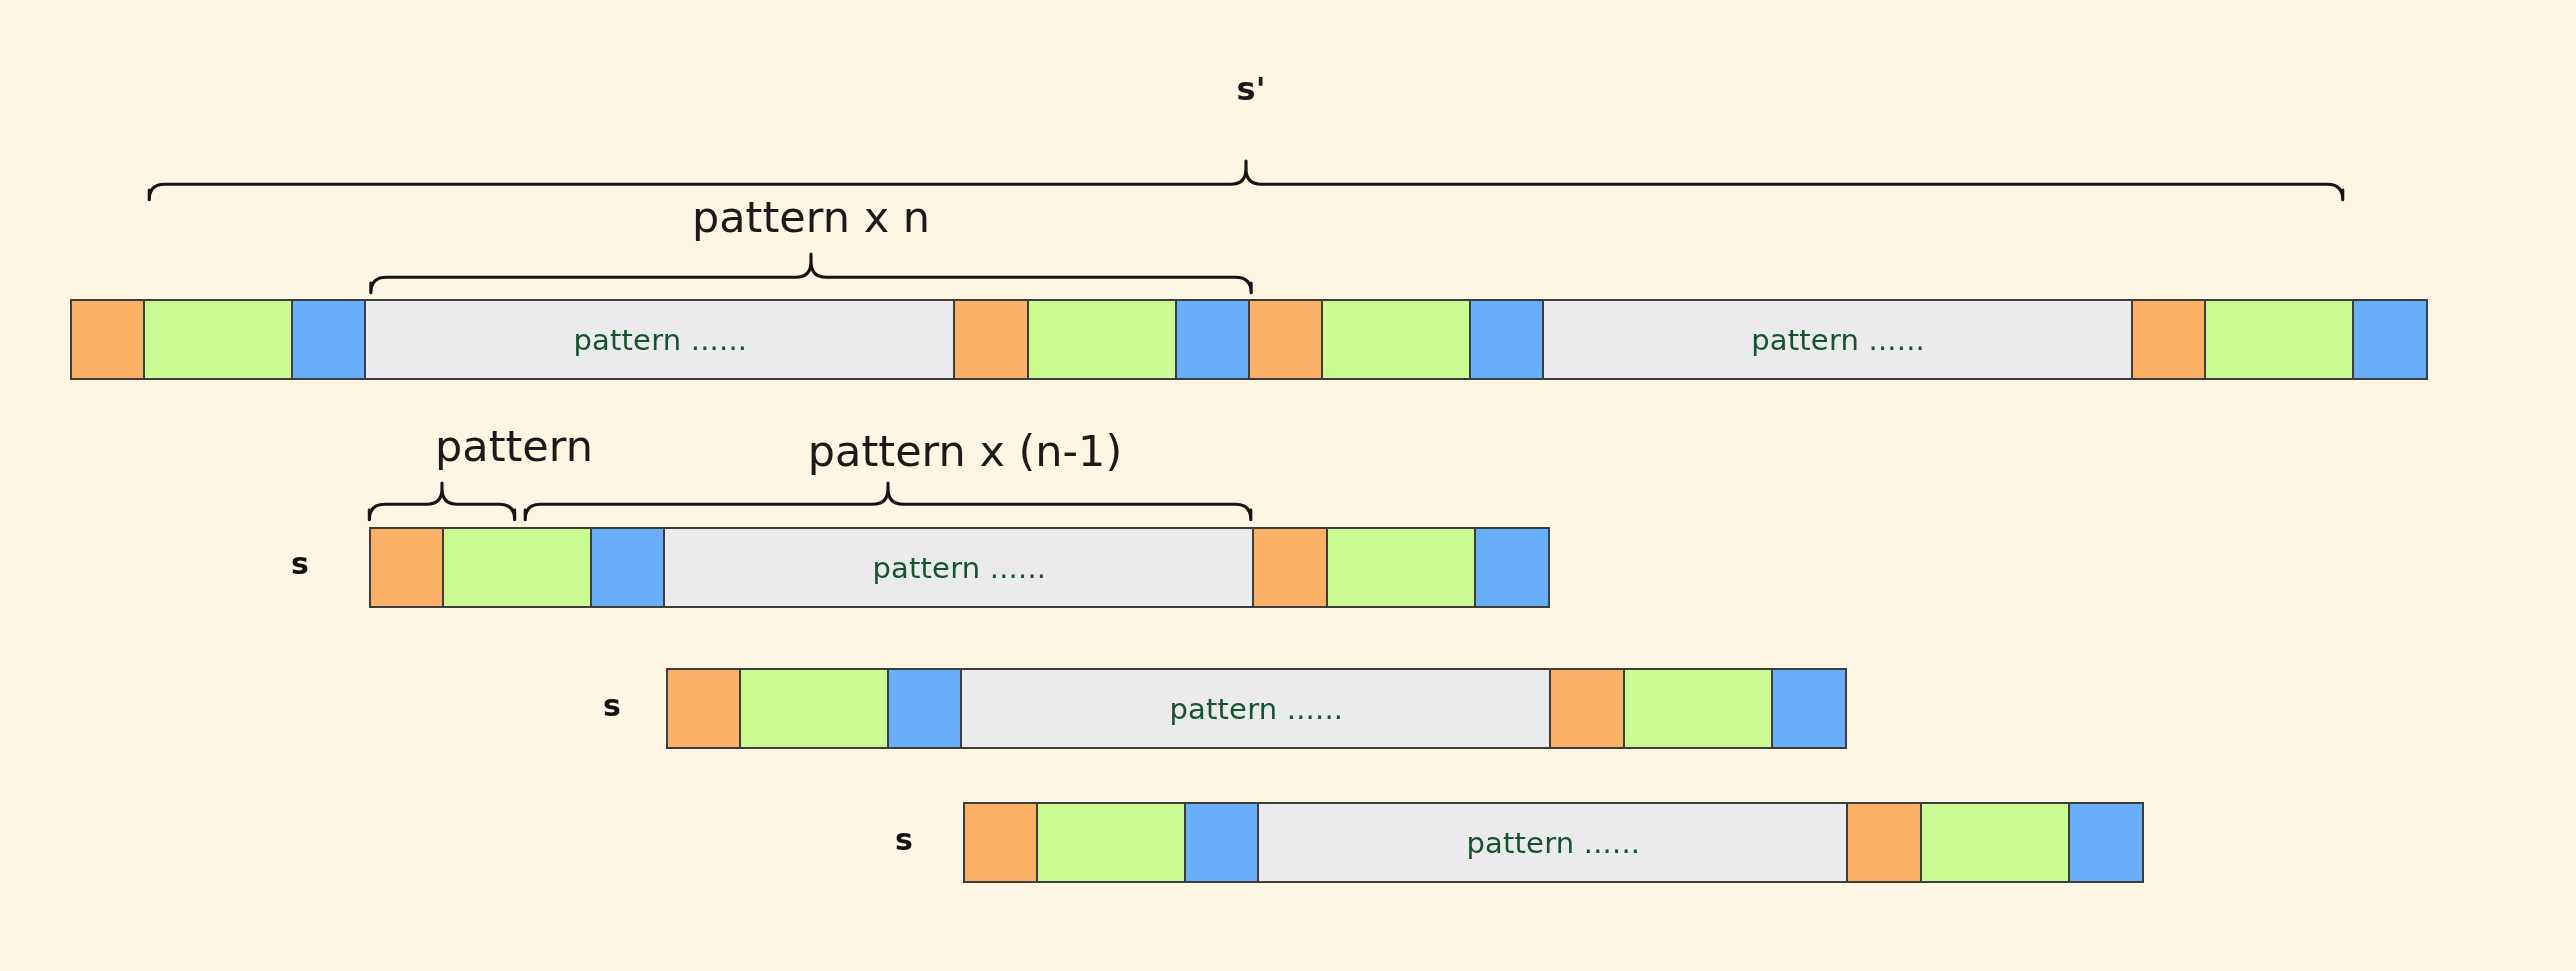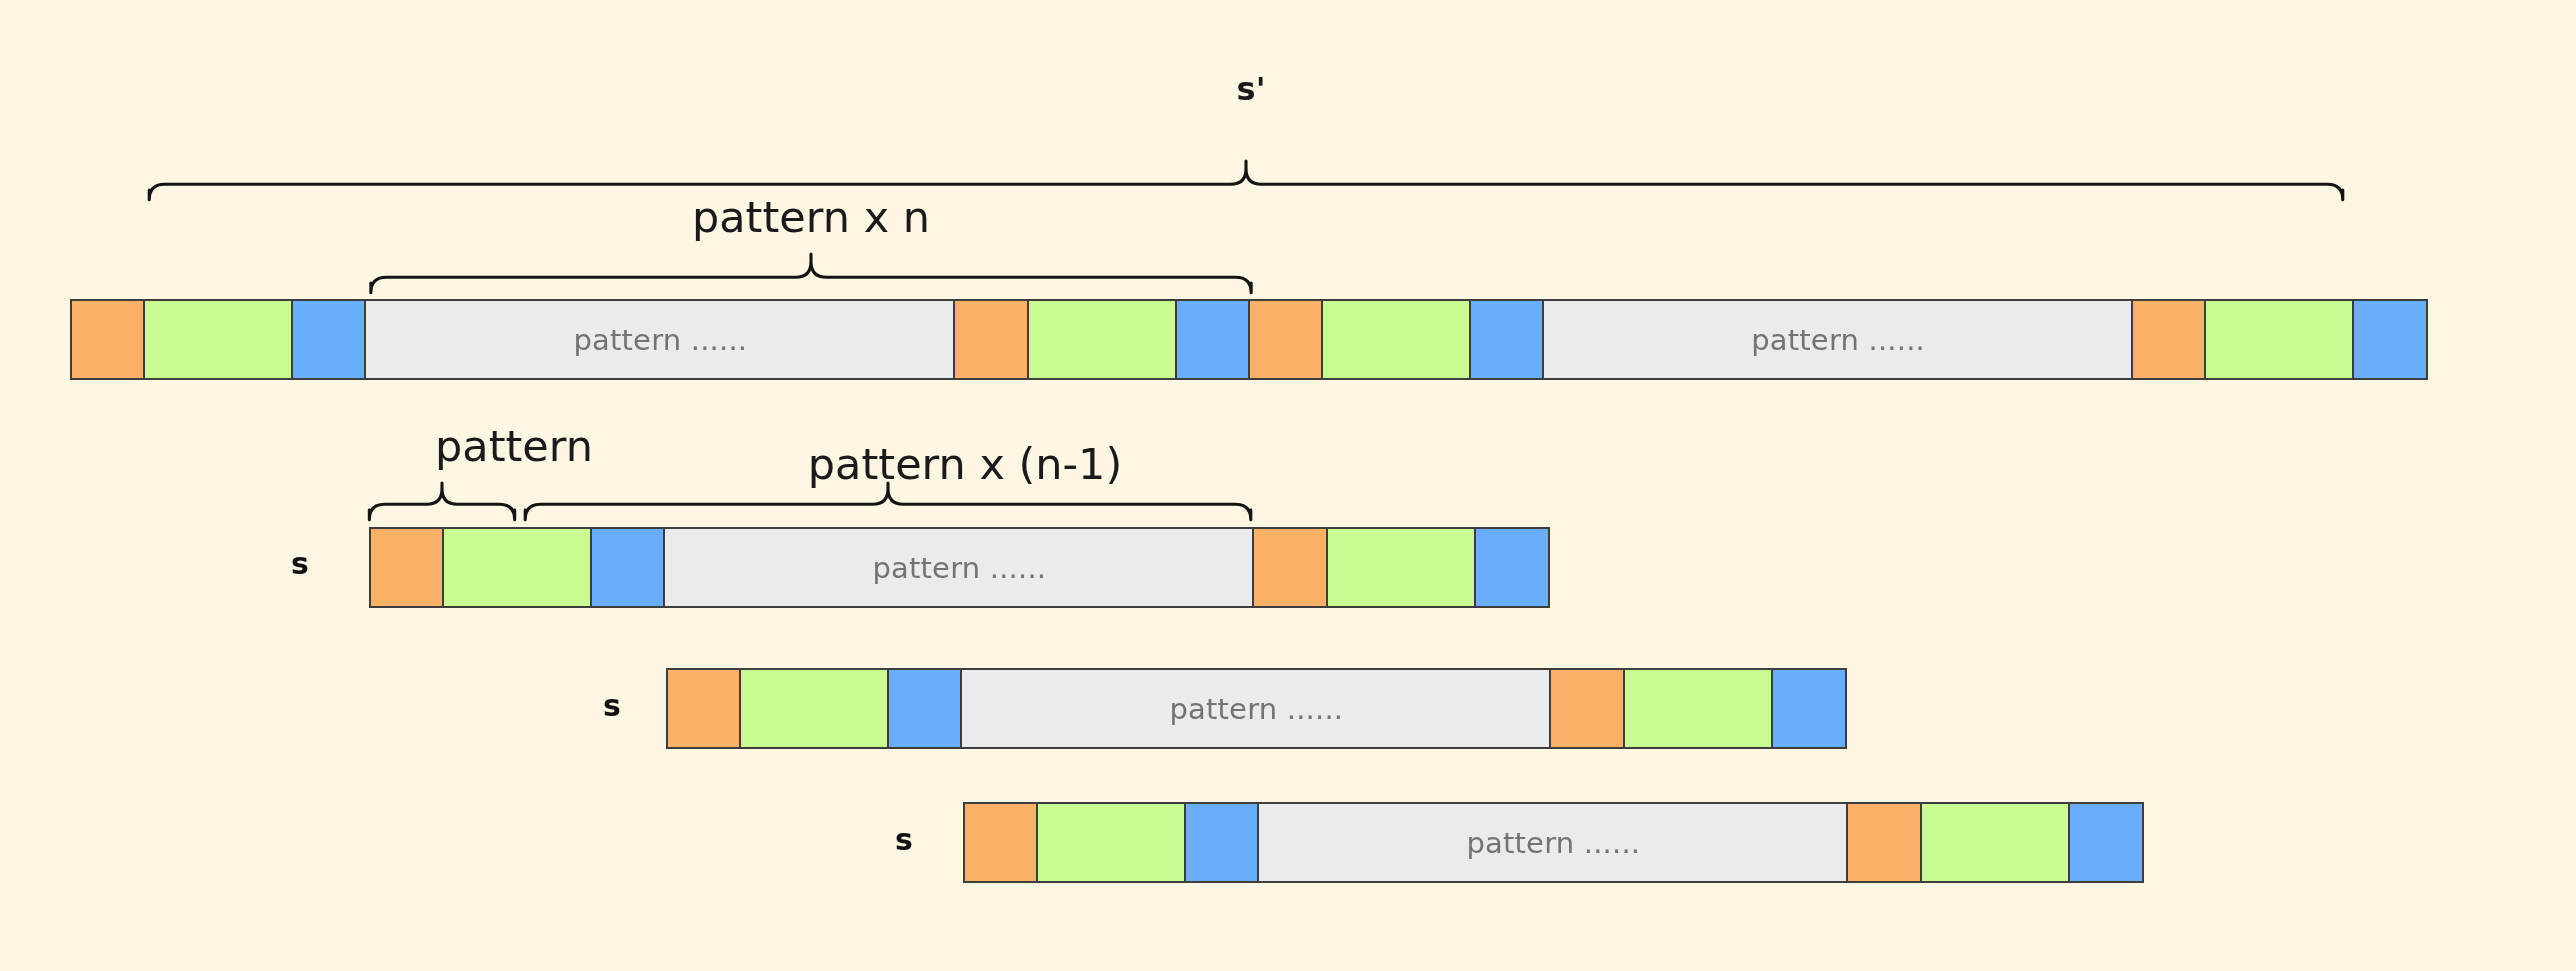--- a/index.html
+++ b/index.html
@@ -38,21 +38,21 @@
   }
   .seg:first-child { margin-left: 0; }
   .seg.orange { background: #FBB165; }
   .seg.green  { background: #C9FB92; }
   .seg.blue   { background: #69AEFB; }
   .seg.gray   { background: #EBEBEE; }
 
   .seg-label {
     font-family: "DejaVu Sans", "Liberation Sans", sans-serif;
     font-size: 29px;
-    color: #737373;
+    color: #14532d;
     letter-spacing: 0.2px;
     white-space: nowrap;
     font-weight: 400;
   }
 
   
   .row-caption {
     position: absolute;
     font-size: 30px;
     font-weight: 700;
@@ -98,21 +98,21 @@
       <path d="M 0,32 L 0,42 Q 0,26 16,26 L 1114,26 Q 1130,26 1130,10 L 1130,2 L 1130,10 Q 1130,26 1146,26 L 2244,26 Q 2260,26 2260,42 L 2260,32"></path>
     </svg>
     <div class="brace-label" style="left: 811px; top: 192px;">pattern x n</div>
     <svg class="brace-svg" width="884" height="33" style="left: 369px; top: 252px;" viewBox="0 0 907 34">
       <path d="M 0,32 L 0,42 Q 0,26 16,26 L 437.5,26 Q 453.5,26 453.5,10 L 453.5,2 L 453.5,10 Q 453.5,26 469.5,26 L 891,26 Q 907,26 907,42 L 907,32"></path>
     </svg>
     <div class="brace-label" style="left: 514px; top: 421px;">pattern</div>
     <svg class="brace-svg" width="146" height="31" style="left: 369px; top: 481px;" viewBox="0 0 150 32">
       <path d="M 0,30 L 0,40 Q 0,24 16,24 L 59,24 Q 75,24 75,8 L 75,2 L 75,8 Q 75,24 91,24 L 134,24 Q 150,24 150,40 L 150,30"></path>
     </svg>
-    <div class="brace-label" style="left: 965px; top: 439px; text-align: right;">pattern x (n-1)</div>
+    <div class="brace-label" style="left: 965px; top: 426px; text-align: right;">pattern x (n-1)</div>
     <svg class="brace-svg" width="730" height="31" style="left: 523px; top: 481px;" viewBox="0 0 749 32">
       <path d="M 0,30 L 0,40 Q 0,24 16,24 L 358.5,24 Q 374.5,24 374.5,8 L 374.5,2 L 374.5,8 Q 374.5,24 390.5,24 L 733,24 Q 749,24 749,40 L 749,30"></path>
     </svg>
     <div class="bar" style="left: 70px; top: 299px; height: 81px;">
       <div class="seg orange" style="width: 76px;"></div>
       <div class="seg green" style="width: 151px;"></div>
       <div class="seg blue" style="width: 76px;"></div>
       <div class="seg gray" style="width: 592px;">
         <span class="seg-label">pattern ......</span>
       </div>

